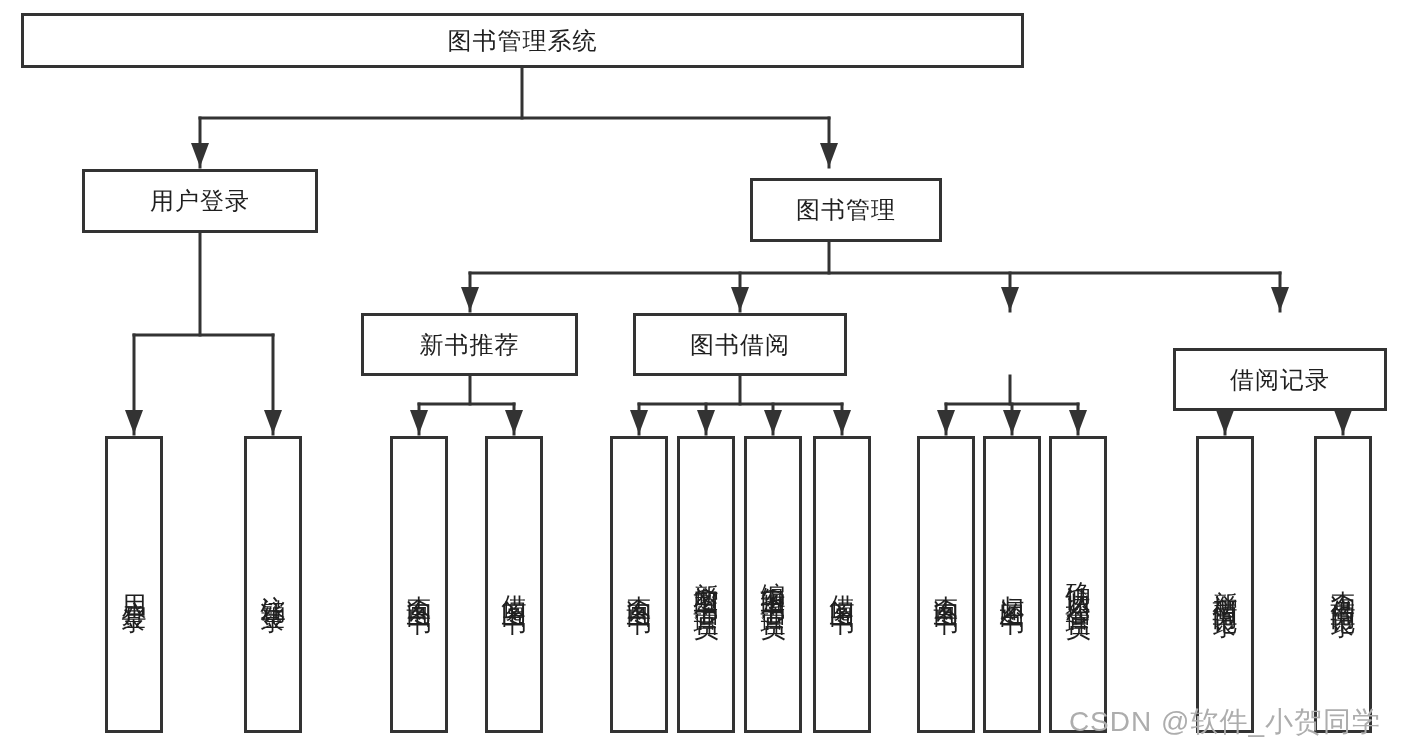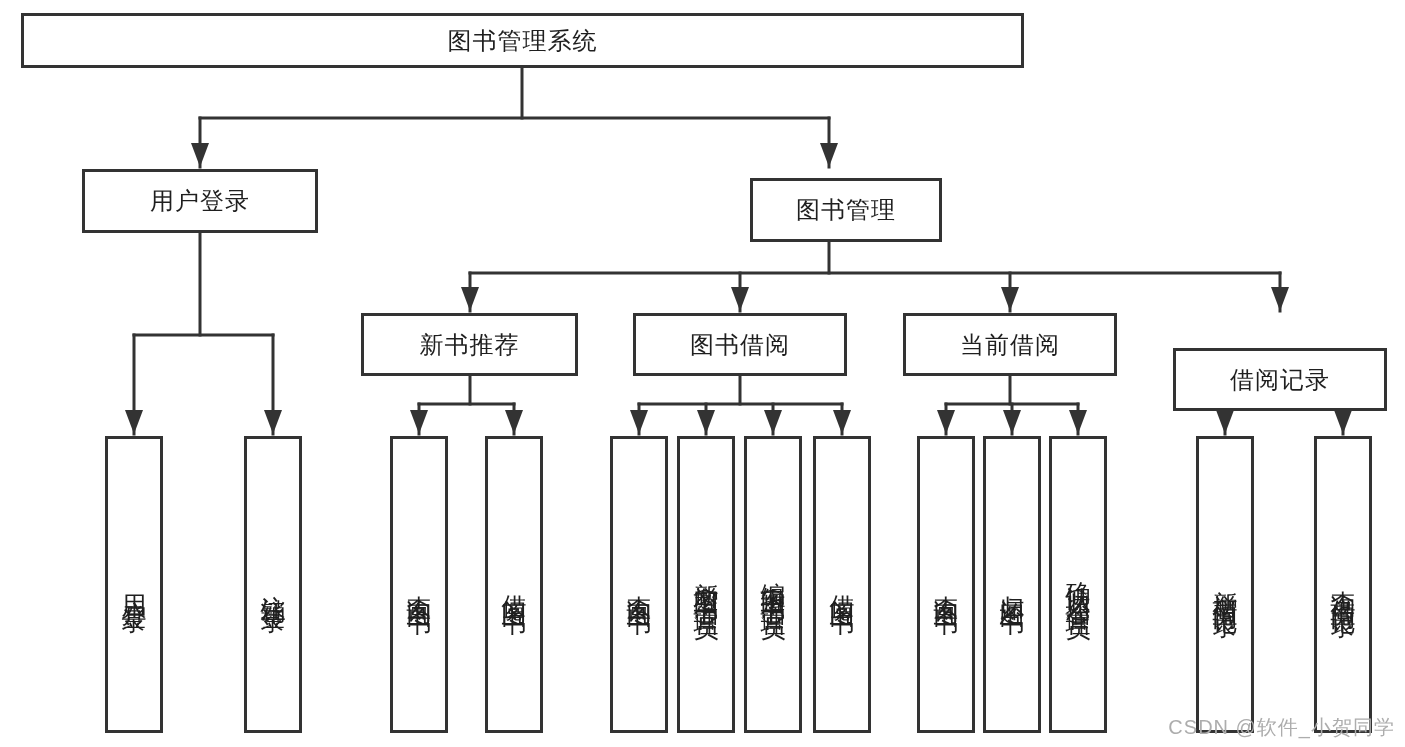--- a/index.html
+++ b/index.html
@@ -49,23 +49,23 @@
   }
   .node-v .vtext{
     writing-mode:vertical-rl;
     text-orientation:mixed;
     letter-spacing:5px;
     line-height:1;
     white-space:nowrap;
   }
   .watermark{
     position:absolute;
-    right:10px;
+    right:24px;
     bottom:6px;
-    font-size:20px;
+    font-size:28px;
     letter-spacing:1px;
     color:var(--color-watermark);
     z-index:5;
     white-space:nowrap;
     text-align:right;
   }
 </style>
 </head>
 <body>
 
@@ -143,23 +143,20 @@
   <div class="node" style="left:711px;top:178px;width:192px;height:64px;margin-left:39px;">
     <span>图书管理</span>
   </div>
 
   <div class="node" style="left:633px;top:313px;width:214px;height:63px;">
     <span>图书借阅</span>
   </div>
   <div class="node" style="left:361px;top:313px;width:217px;height:63px;">
     <span>新书推荐</span>
   </div>
-  <div class="node" style="left:903px;top:313px;width:214px;height:63px;">
-    <span>当前借阅</span>
-  </div>
   <div class="node" style="left:1173px;top:313px;width:214px;height:63px;margin-top:35px;">
     <span>借阅记录</span>
   </div>
 
   <div class="node node-v" style="left:105px;top:436px;width:58px;height:297px;">
     <span class="vtext">用户登录</span>
   </div>
   <div class="node node-v" style="left:244px;top:436px;width:58px;height:297px;">
     <span class="vtext">注销登录</span>
   </div>

